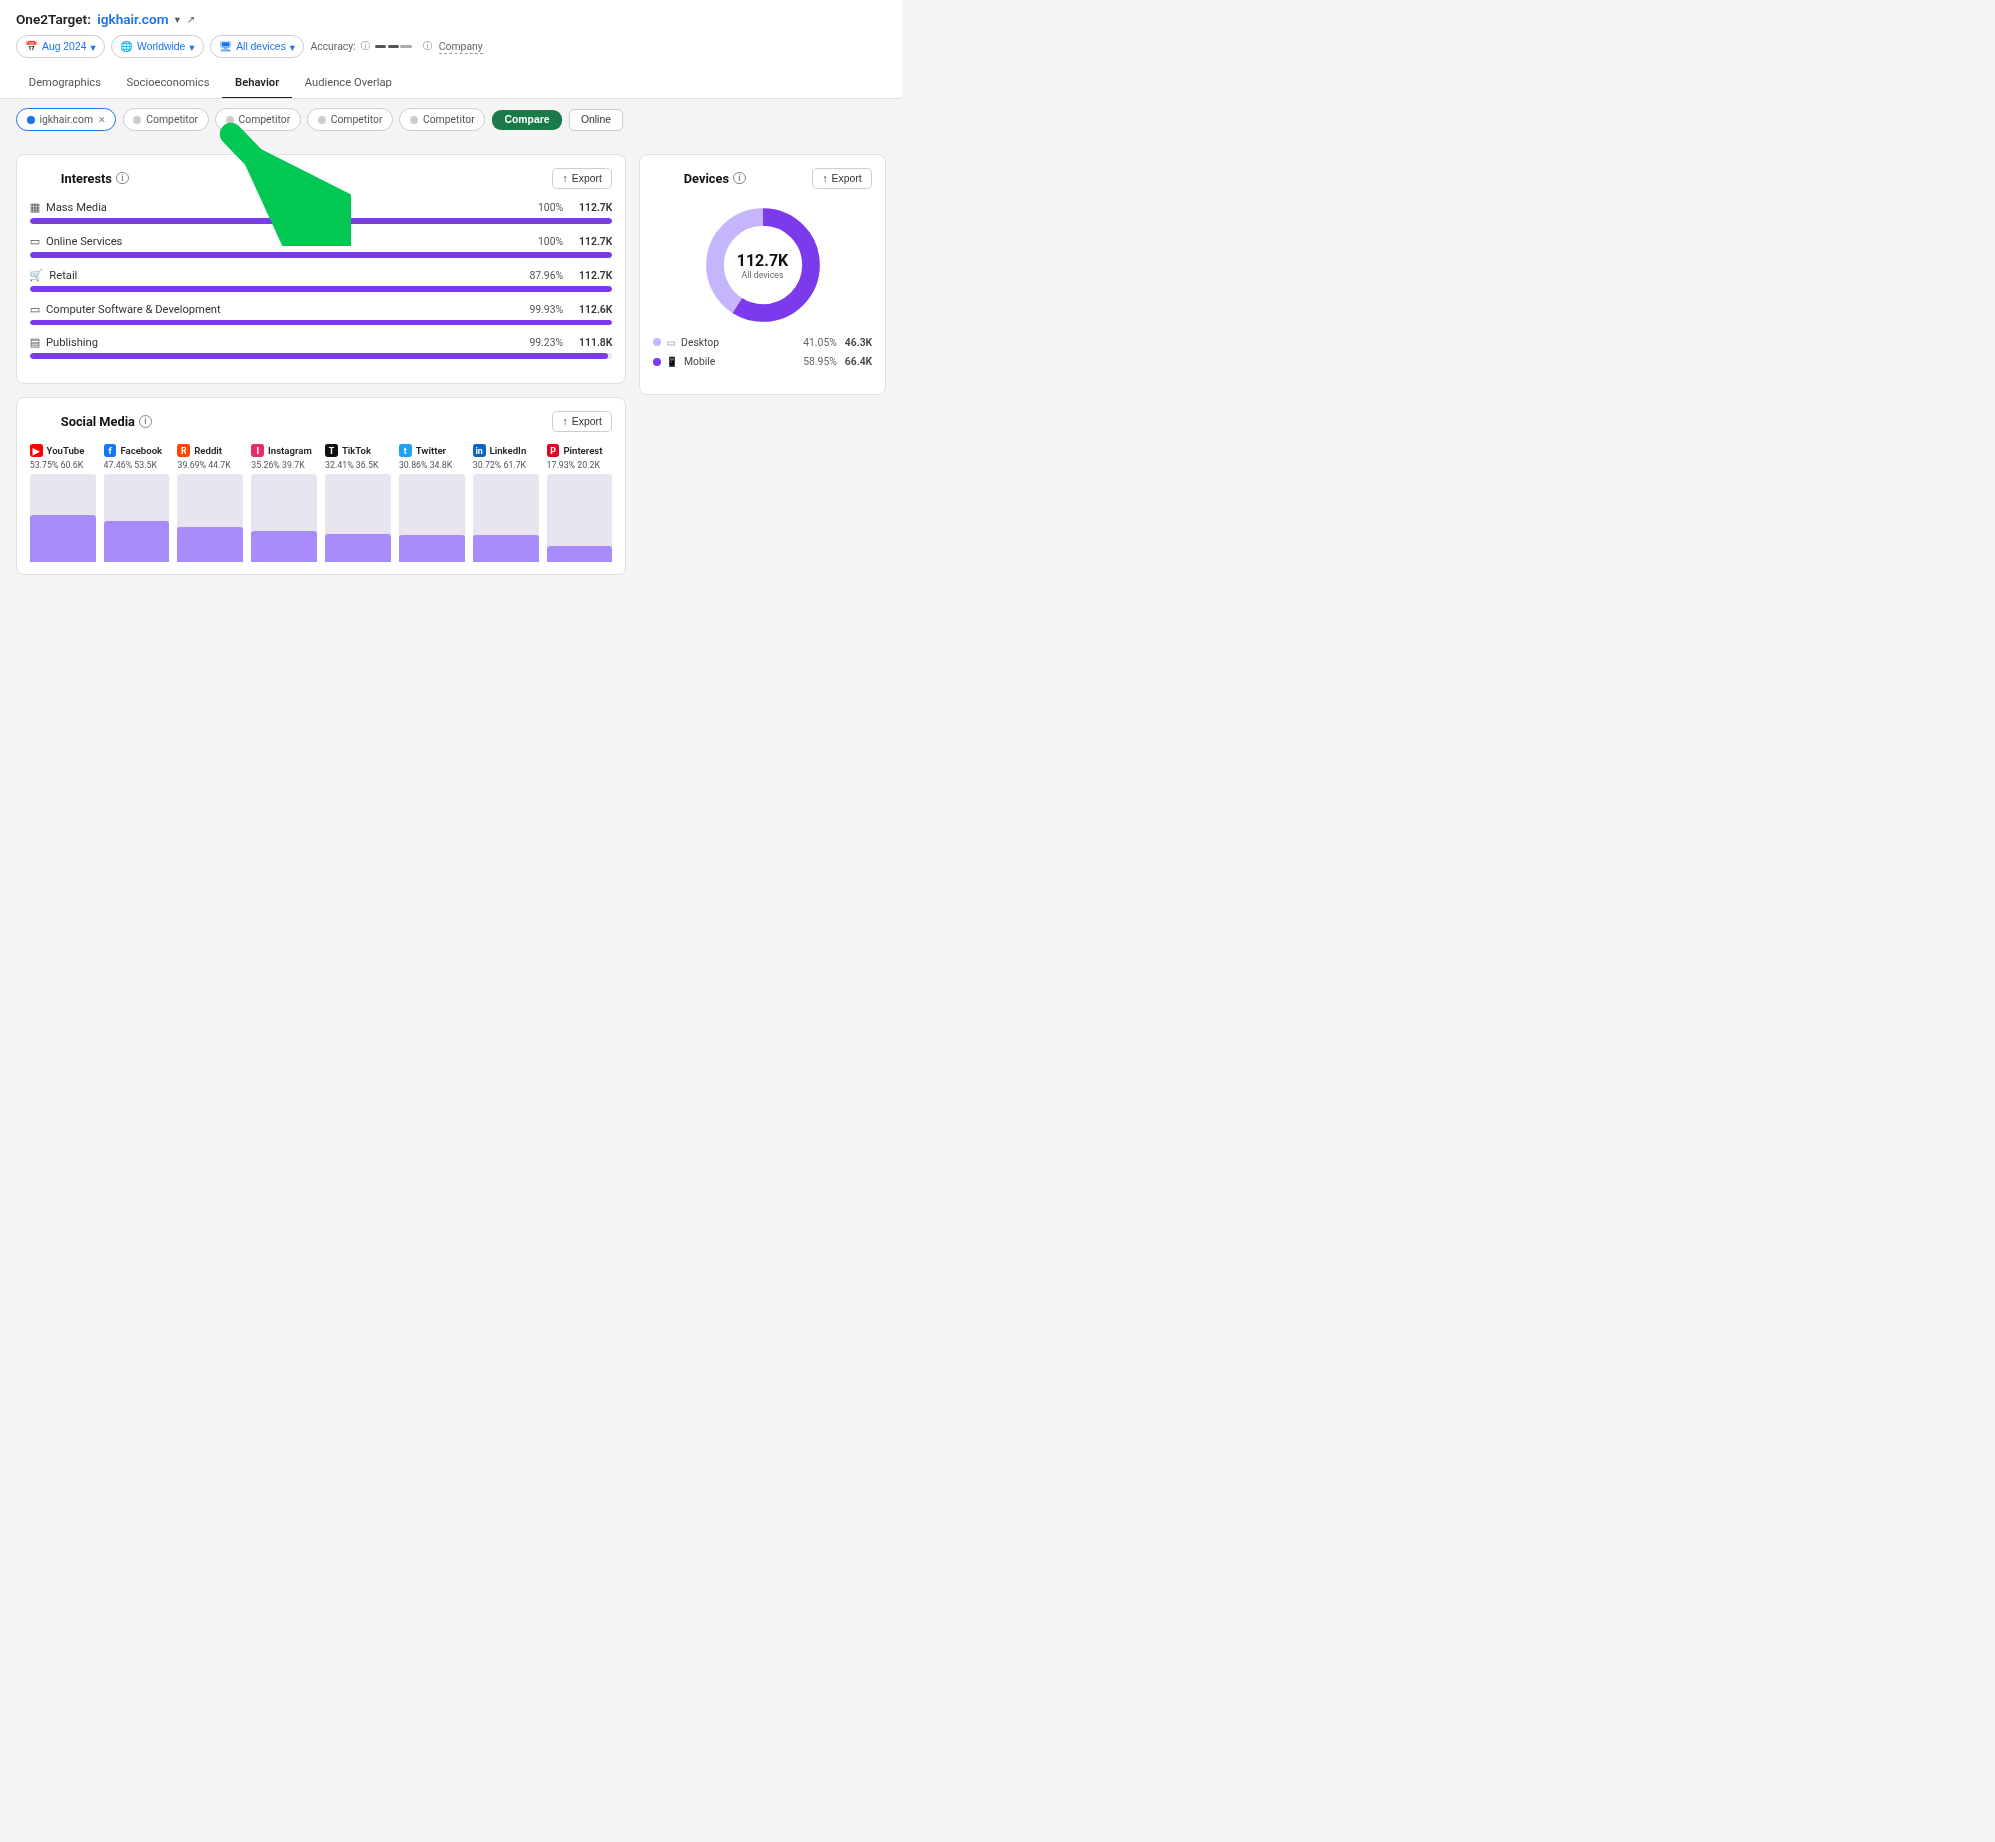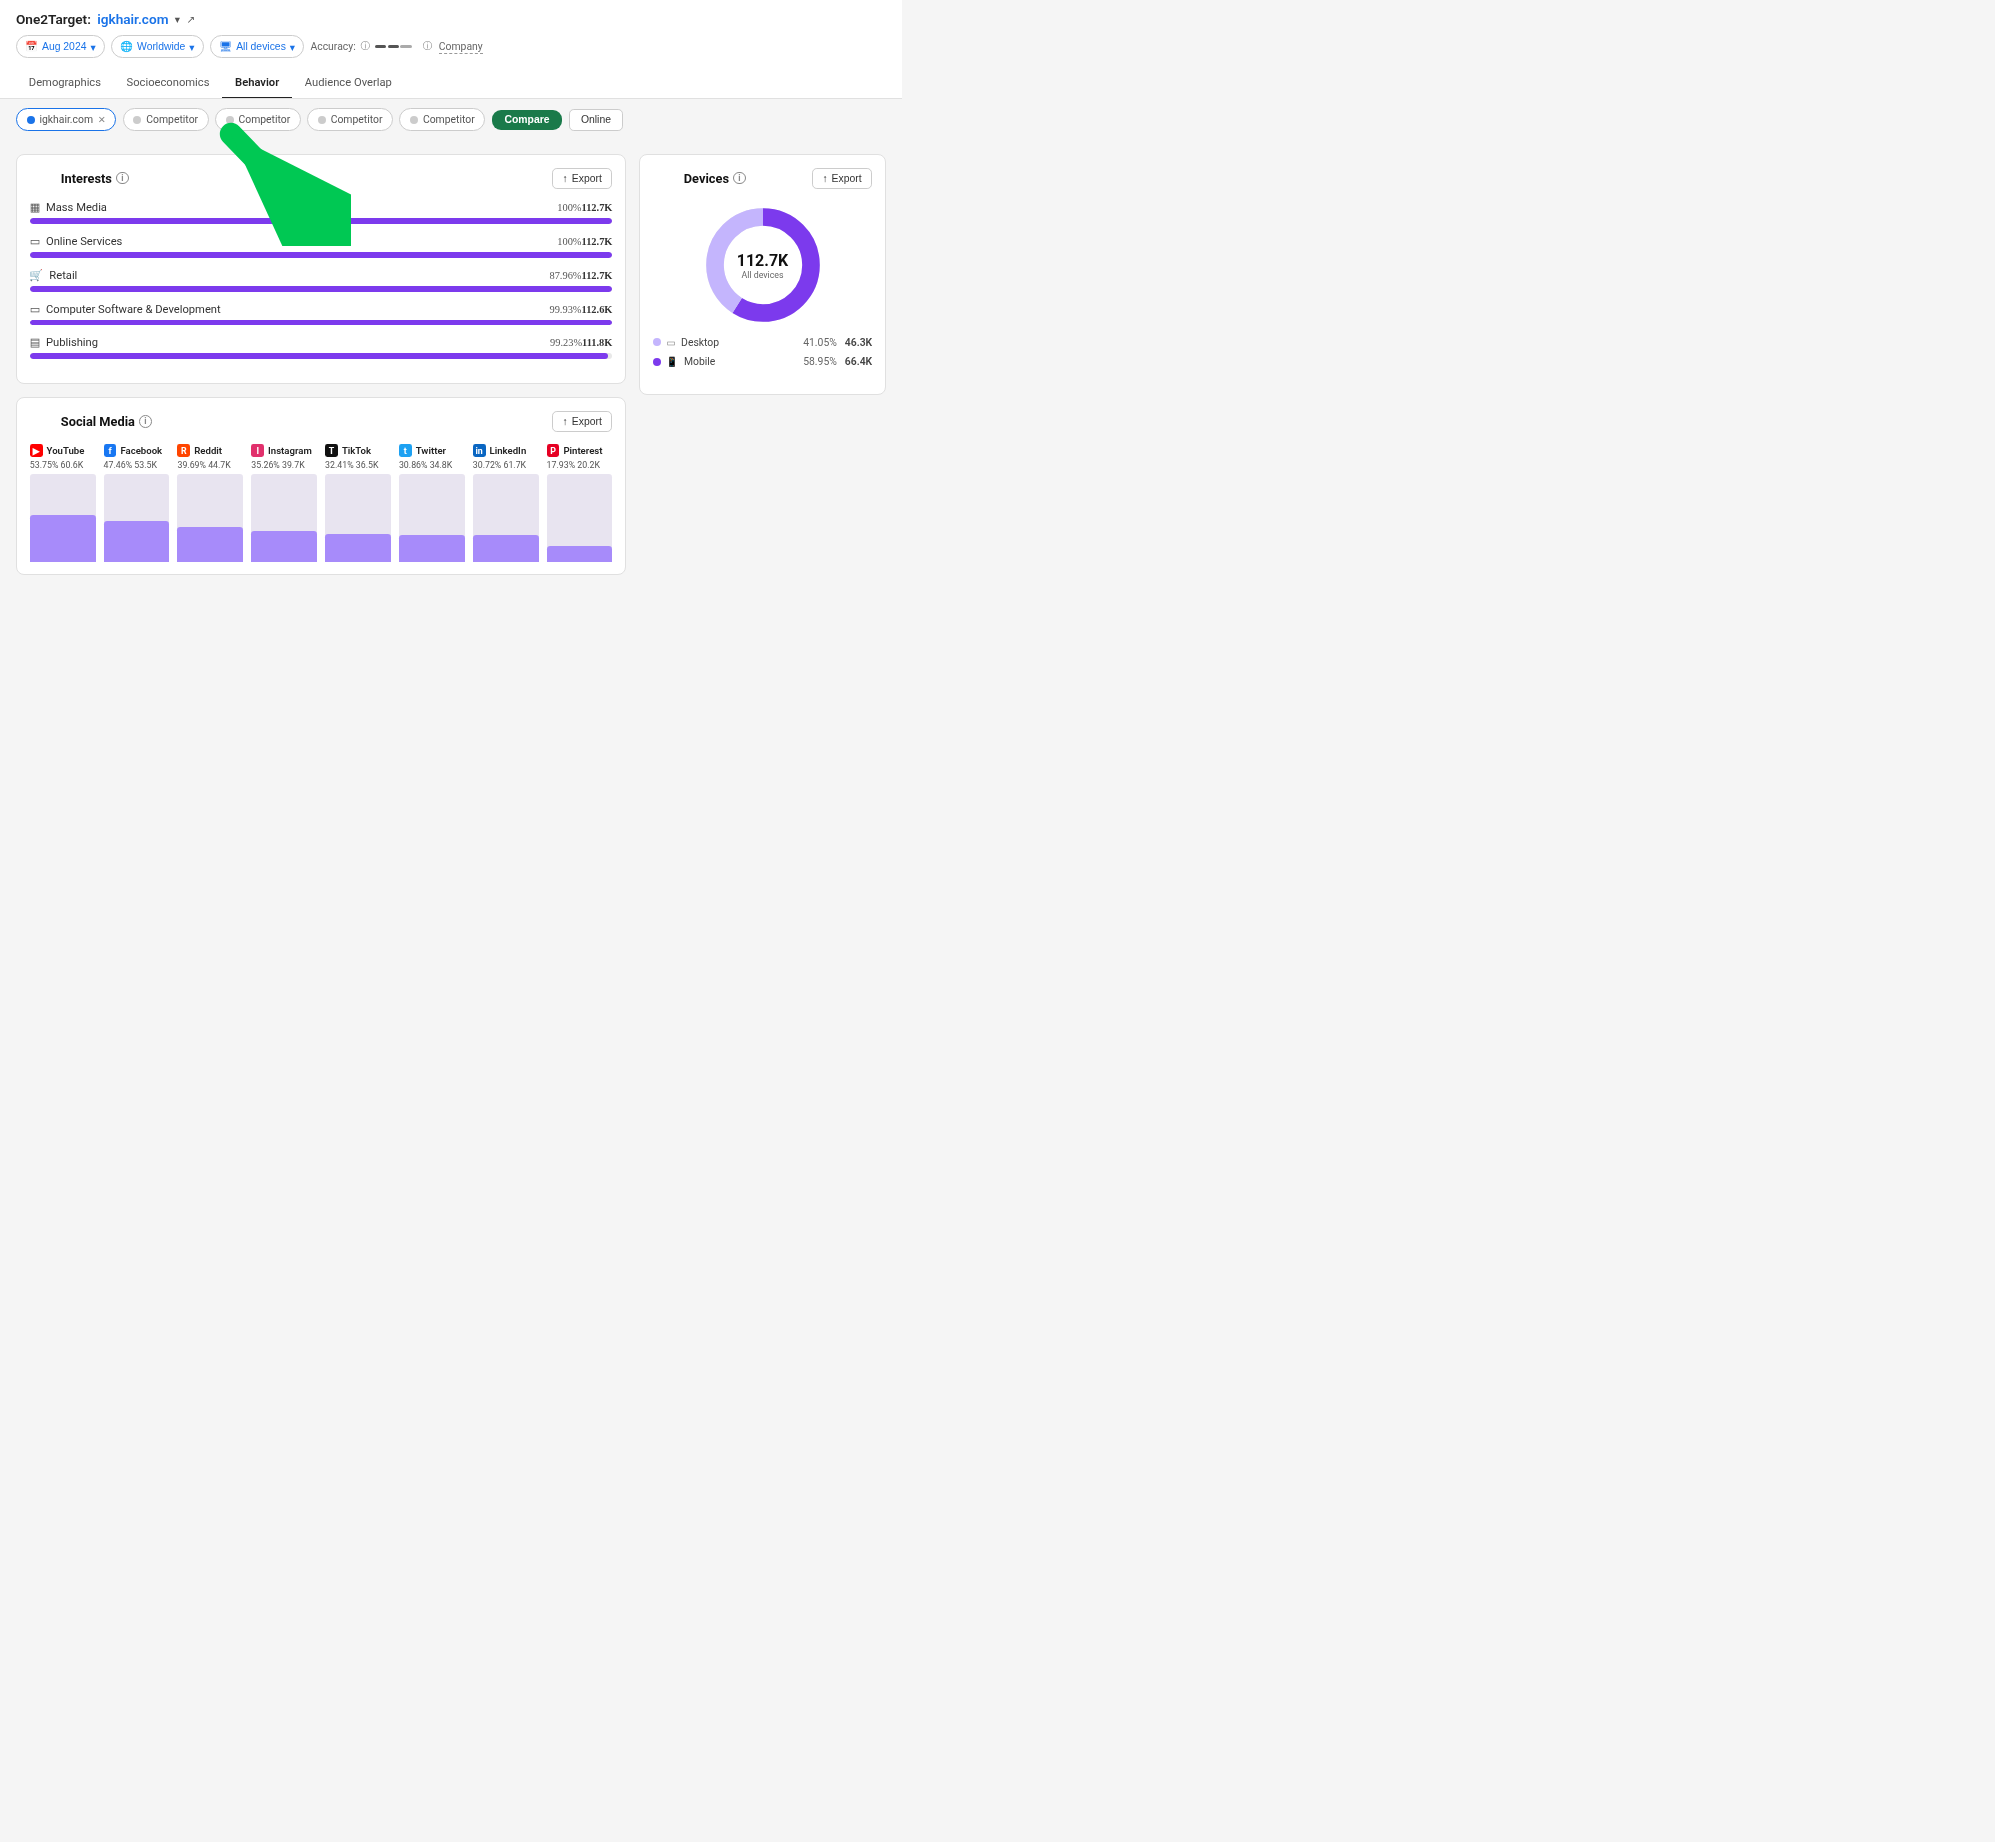--- a/index.html
+++ b/index.html
@@ -271,24 +271,23 @@
       color: #333;
     }
 
     .interest-icon {
       font-size: 11.2px;
       color: #555;
     }
 
     .interest-stats {
       display: flex;
-      gap: 0;
+      gap: 16px;
       font-size: 10.4px;
       color: #555;
-      font-family: Liberation Serif, serif;
     }
 
     .interest-pct { color: #555; }
     .interest-val { font-weight: 600; color: #333; }
 
     .bar-track {
       width: 100%;
       height: 5.6px;
       background: #e8e8e8;
       border-radius: 3.2px;

